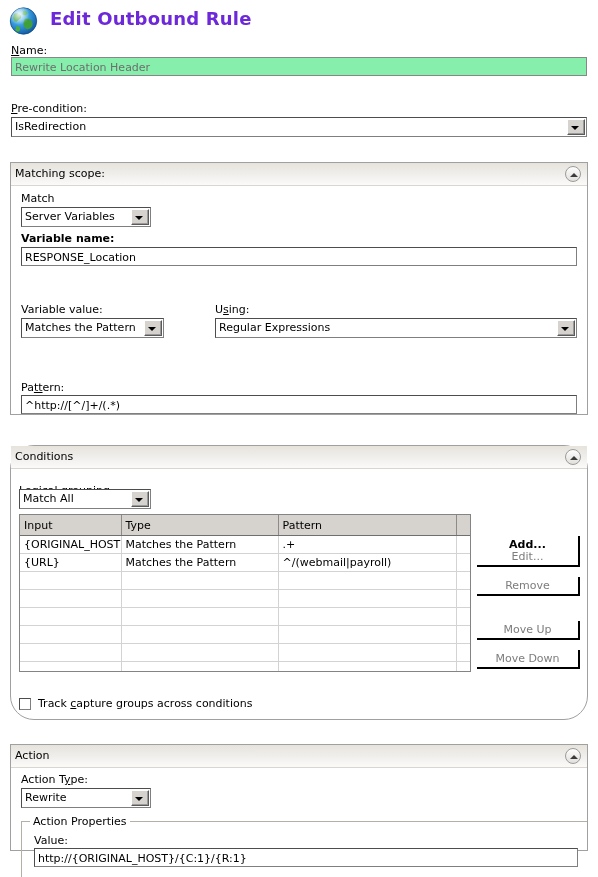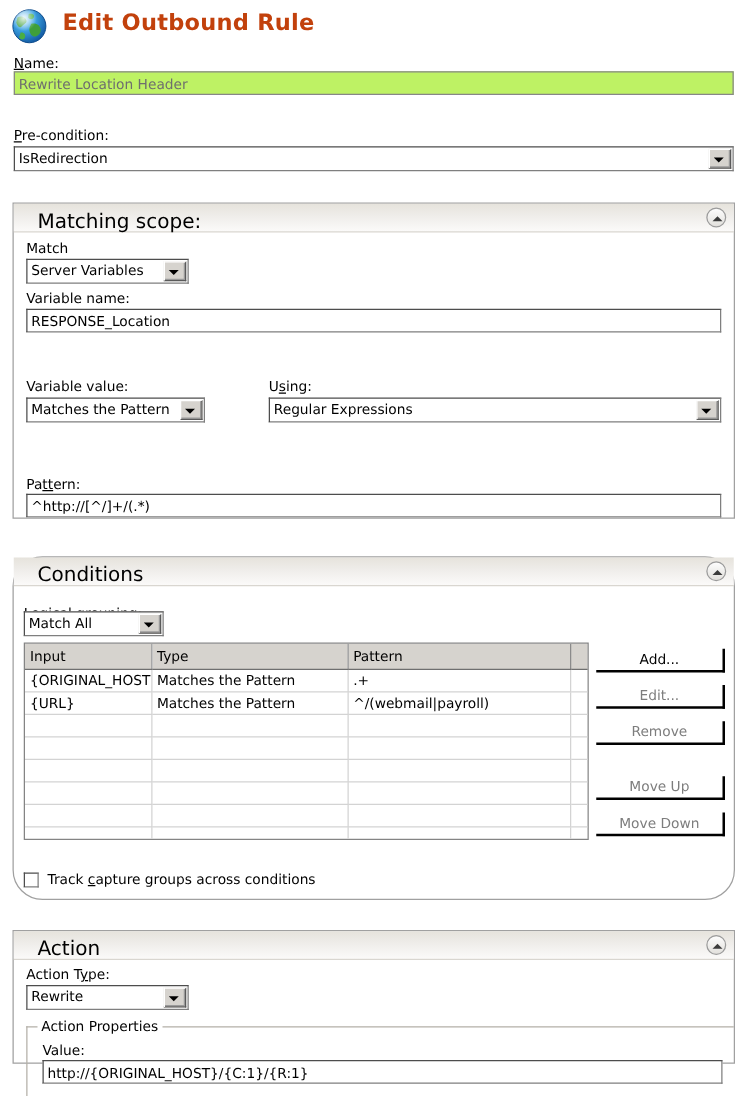--- a/index.html
+++ b/index.html
@@ -33,21 +33,21 @@
     width: 32px;
     height: 32px;
   }
   .page-title {
     position: absolute;
     left: 44px;
     top: 6px;
     font-size: 18px;
     font-weight: bold;
     letter-spacing: 0.2px;
-    color: #c2410c;
+    color: #6d28d9;
     white-space: nowrap;
   }
 
   
   .lbl {
     font-size: 11px;
     color: #000000;
     white-space: nowrap;
   }
   .acc { text-decoration: underline; }
@@ -62,21 +62,21 @@
     font-family: "DejaVu Sans", "Liberation Sans", sans-serif;
     font-size: 11px;
     color: #000000;
     padding: 2px 0 0 3px;
     height: 19px;
     line-height: 15px;
     overflow: hidden;
     white-space: nowrap;
   }
   .textbox.disabled {
-    background: #bef264;
+    background: #86efac;
     color: #6e6e6e;
     border-color: #878787;
   }
 
   
   .combo {
     box-sizing: border-box;
     position: relative;
     background: #ffffff;
     border: 1px solid #7f7f7f;
@@ -126,23 +126,23 @@
     background: #ffffff;
   }
   .section-head {
     position: relative;
     height: 22px;
     background: linear-gradient(to bottom, #e6e3dc 0%, #efedea 45%, #fbfaf9 100%);
     border-bottom: 1px solid #d9d6d0;
   }
   .section-head .stitle {
     position: absolute;
-    left: 19px;
+    left: 4px;
     top: 4px;
-    font-size: 16px;
+    font-size: 11px;
     color: #000;
     white-space: nowrap;
   }
   .chevron-btn {
     position: absolute;
     right: 6px;
     top: 3px;
     width: 16px;
     height: 16px;
     border-radius: 50%;
@@ -302,21 +302,21 @@
   </div>
 
   <div class="lbl" style="position:absolute;left:10px;top:29px;text-align:center;">Match</div>
   <div class="combo" style="position:absolute;left:10px;top:44px;width:130px;">
     <span class="cval">Server Variables</span>
     <span class="cbtn">
         <i></i>
       </span>
   </div>
 
-  <div class="lbl" style="position:absolute;left:10px;top:69px;">Variable name:</div>
+  <div class="lbl" style="position:absolute;left:10px;top:69px;font-weight:bold;">Variable name:</div>
   <div class="textbox" style="position:absolute;left:10px;top:84px;width:556px;">RESPONSE_Location</div>
 
   <div class="lbl" style="position:absolute;left:10px;top:140px;">Variable value:</div>
   <div class="combo" style="position:absolute;left:10px;top:155px;width:143px;">
     <span class="cval">Matches the Pattern</span>
     <span class="cbtn">
         <i></i>
       </span>
   </div>
 
@@ -334,21 +334,21 @@
 
 <div class="section" style="left:10px;top:445px;width:578px;height:275px;border-radius:24px;">
   <div class="section-head">
     <span class="stitle">Conditions</span>
     <span class="chevron-btn">
         <i></i>
       </span>
   </div>
 
   <div class="lbl" style="position:absolute;left:8px;top:38px;">Logical <span class="acc">g</span>rouping:</div>
-  <div class="combo" style="position:absolute;left:8px;top:43px;width:112px;">
+  <div class="combo" style="position:absolute;left:8px;top:43px;width:132px;">
     <span class="cval">Match All</span>
     <span class="cbtn">
         <i></i>
       </span>
   </div>
 
   <div class="grid" style="left:8px;top:68px;width:452px;height:158px;">
     <table>
       <colgroup>
         <col style="width:101px">
@@ -411,21 +411,21 @@
             <td></td>
             <td></td>
             <td></td>
             <td></td>
           </tr>
 
       </tbody>
     </table>
   </div>
 
-  <button class="btn" style="left:466px;top:73px;width:103px;">Add...</button>
+  <button class="btn" style="left:466px;top:90px;width:103px;font-weight:bold;">Add...</button>
   <button class="btn disabled" style="left:466px;top:102px;width:103px;">Edit...</button>
   <button class="btn disabled" style="left:466px;top:131px;width:103px;">Remove</button>
   <button class="btn disabled" style="left:466px;top:175px;width:103px;">Move Up</button>
   <button class="btn disabled" style="left:466px;top:204px;width:103px;">Move Down</button>
 
   <div class="checkrow" style="left:8px;top:251px;">
     <span class="checkbox"></span>
     <span class="lbl">Track <span class="acc">c</span>apture groups across conditions</span>
   </div>
 </div>

